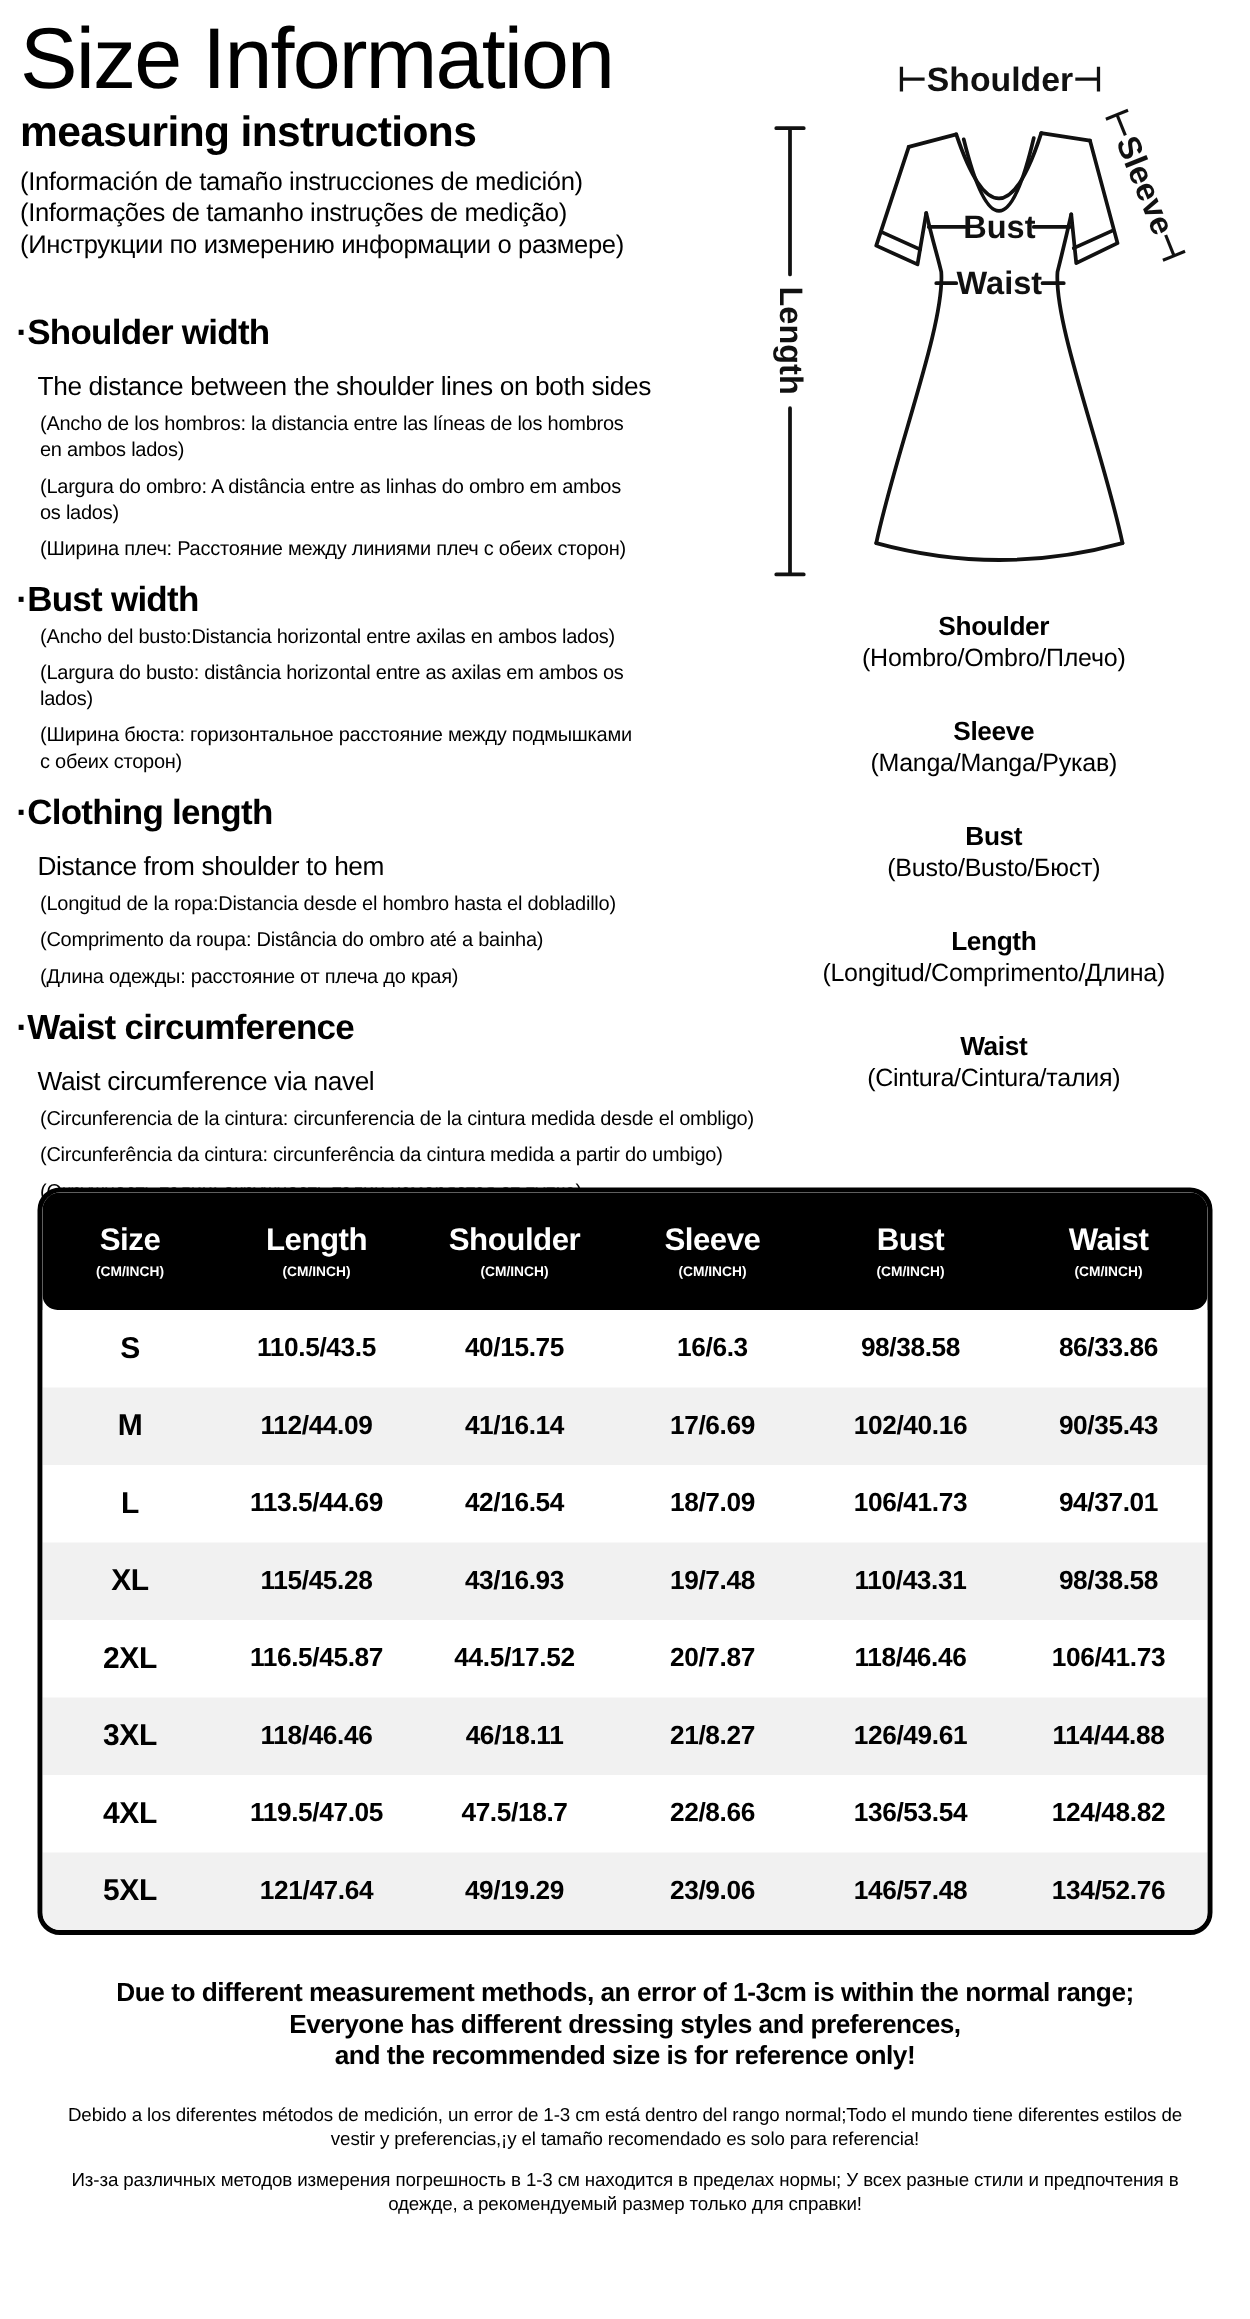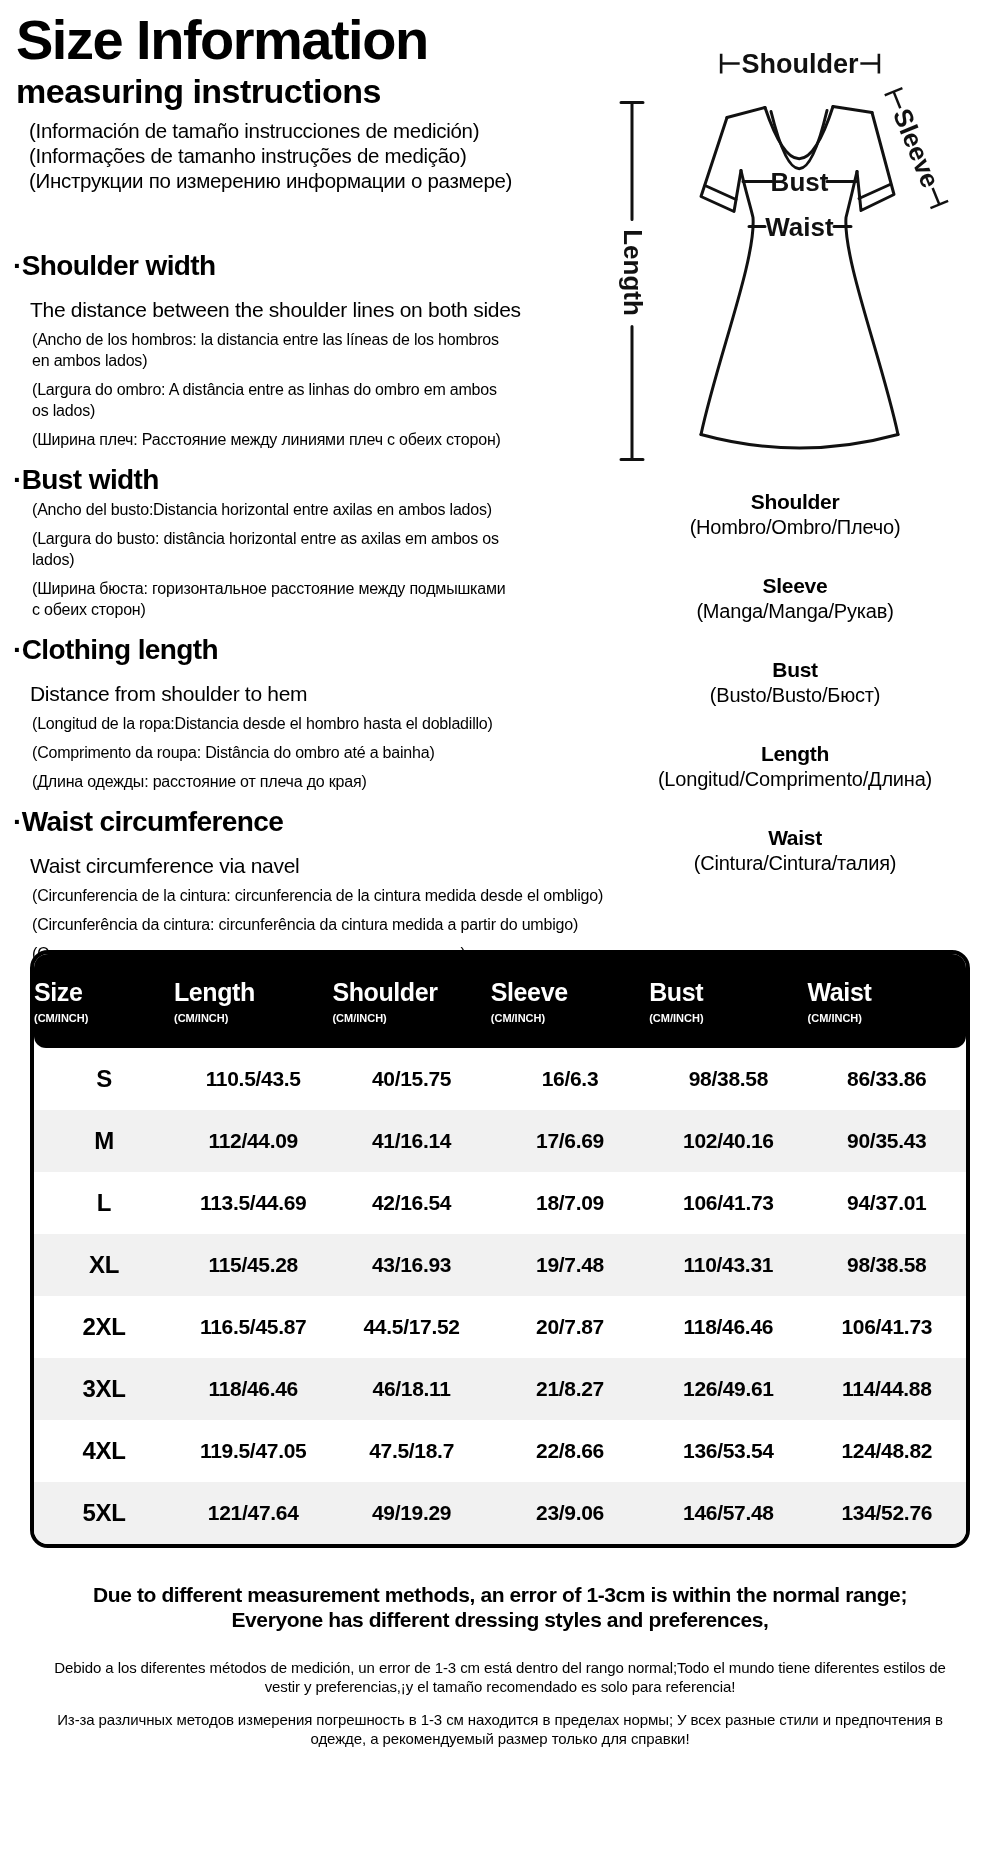--- a/index.html
+++ b/index.html
@@ -4,23 +4,23 @@
 <style>
   * { box-sizing: border-box; }
   html,body { margin:0; padding:0; background:#ffffff; }
   .page {
     position:relative; width:1000px; height:1855px; background:#fff;
     font-family:"Liberation Sans", sans-serif; color:#000; overflow:hidden;
   }
 
   
   .intro { position:absolute; left:16px; top:10px; width:620px; }
-  .title { font-size:56px; font-weight:bold; letter-spacing:-1.5px; line-height:1.08; margin:0; }
+  .title { font-size:69px; font-weight:normal; letter-spacing:-1.5px; line-height:1.08; margin:0; }
   .subtitle { font-size:34px; font-weight:bold; letter-spacing:-0.5px; margin:2px 0 7px 0; }
-  .sub-tr { font-size:20.5px; line-height:25px; letter-spacing:-0.3px;margin-left:13px; }
+  .sub-tr { font-size:20.5px; line-height:25px; letter-spacing:-0.3px; }
 
   
   .sections { position:absolute; left:13px; top:250px; width:660px; }
   .section { margin-bottom:14px; }
   .section-heading { font-size:28px; font-weight:bold; letter-spacing:-0.6px; margin:0 0 3px 0; }
   .section-desc { font-size:21px; letter-spacing:-0.3px; margin:16px 0 7px 17px; }
   .section-tr { font-size:16px; line-height:21px; letter-spacing:-0.2px; margin:0 0 8px 19px; max-width:480px; }
   .section--wide .section-tr { max-width:710px; }
 
   
@@ -35,21 +35,21 @@
 
   
   .size-table {
     position:absolute; left:30px; top:950px; width:940px;
     border:4px solid #000; border-radius:18px; overflow:hidden; background:#fff;
   }
   .thead {
     display:grid; grid-template-columns:140px repeat(5,1fr);
     background:#000; color:#fff; height:94px; align-items:center; border-radius:12px;
   }
-  .th { }
+  .th { text-align:center; }
   .th-label { font-size:25px; font-weight:bold; letter-spacing:-0.4px; }
   .th-unit { font-size:11px; font-weight:bold; margin-top:5px; letter-spacing:0; }
   .trow {
     display:grid; grid-template-columns:140px repeat(5,1fr);
     height:62px; align-items:center; text-align:center; background:#fff;
   }
   .tbody .trow:nth-child(even) { background:#f1f1f1; }
   .td { font-size:21px; font-weight:bold; letter-spacing:-0.3px; }
   .td-size { font-size:24px; }
 
@@ -253,17 +253,18 @@
           <div class="td">23/9.06</div>
           <div class="td">146/57.48</div>
           <div class="td">134/52.76</div>
       </div>
     </div>
   </div>
 
   <footer class="footer">
     <div class="notice-line">Due to different measurement methods, an error of 1-3cm is within the normal range;</div>
     <div class="notice-line">Everyone has different dressing styles and preferences,</div>
+    <div class="notice-line">and the recommended size is for reference only!</div>
     <p class="footer-tr">Debido a los diferentes métodos de medición, un error de 1-3 cm está dentro del rango normal;Todo el mundo tiene diferentes estilos de vestir y preferencias,¡y el tamaño recomendado es solo para referencia!</p>
     <p class="footer-tr">Из-за различных методов измерения погрешность в 1-3 см находится в пределах нормы; У всех разные стили и предпочтения в одежде, а рекомендуемый размер только для справки!</p>
   </footer>
 
 </div>
 
 </body></html>

